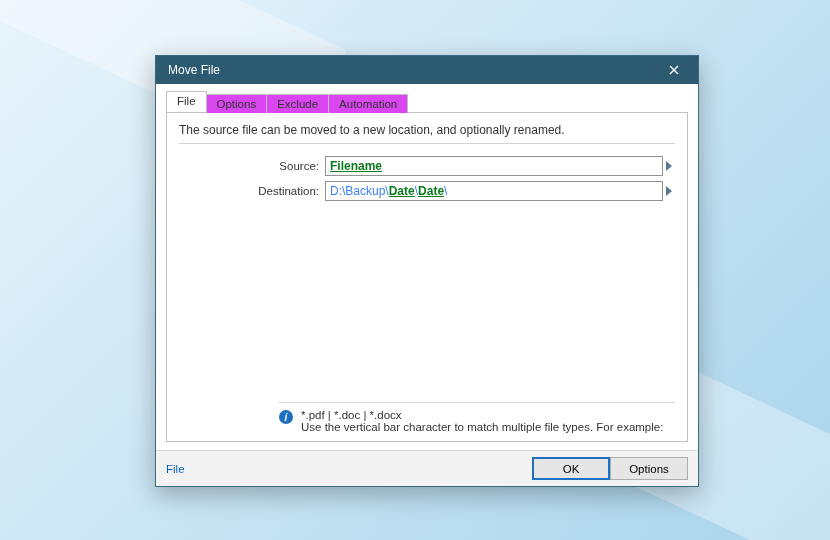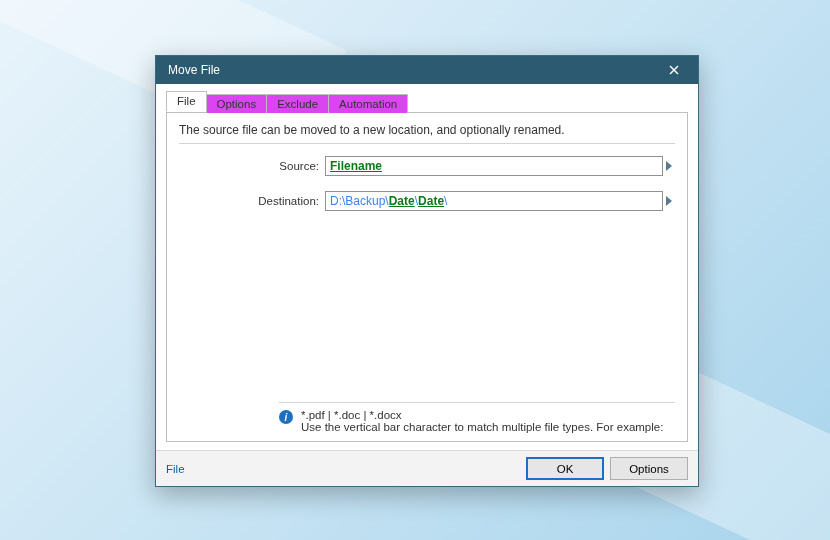--- a/index.html
+++ b/index.html
@@ -87,21 +87,21 @@
     border: 1px solid #bfbfbf; background: #fff;
     flex: 1; padding: 10px 12px 8px 12px;
     display: flex; flex-direction: column;
   }
   .panel-desc {
     font-size: 12px; color: #333; padding-bottom: 6px;
     border-bottom: 1px solid #d5d5d5;
   }
   .form { margin-top: 12px; }
   .row {
-    display: flex; align-items: center; margin-bottom: 15px;
+    display: flex; align-items: center; margin-bottom: 5px;
   }
   .row .label {
     width: 146px; text-align: right; padding-right: 6px;
     font-size: 11.5px; color: #333;
   }
   .row .field {
     flex: 1; height: 20px; border: 1px solid #919191;
     background: #fff; display: flex; align-items: center;
     padding: 0 4px; font-size: 12px; position: relative;
     text-align: left;
@@ -132,21 +132,21 @@
   .footer {
     height: 36px; border-top: 1px solid #d9d9d9;
     background: #f3f3f3;
     display: flex; align-items: center; padding: 0 10px;
   }
   .footer .status-link {
     color: #0a5fb5; cursor: pointer; font-size: 11.5px;
   }
   .footer .spacer { flex: 1; }
   .footer button {
-    width: 78px; height: 23px; margin-left: 6px;
+    width: 78px; height: 23px; 
     font-family: inherit; font-size: 11.5px;
     background: #e6e6e6; border: 1px solid #adadad;
     cursor: pointer;
   }
   .footer button.primary {
     border: 2px solid #1e6fc0; background: #e6e6e6;
   }
 </style>
 </head>
 <body>

